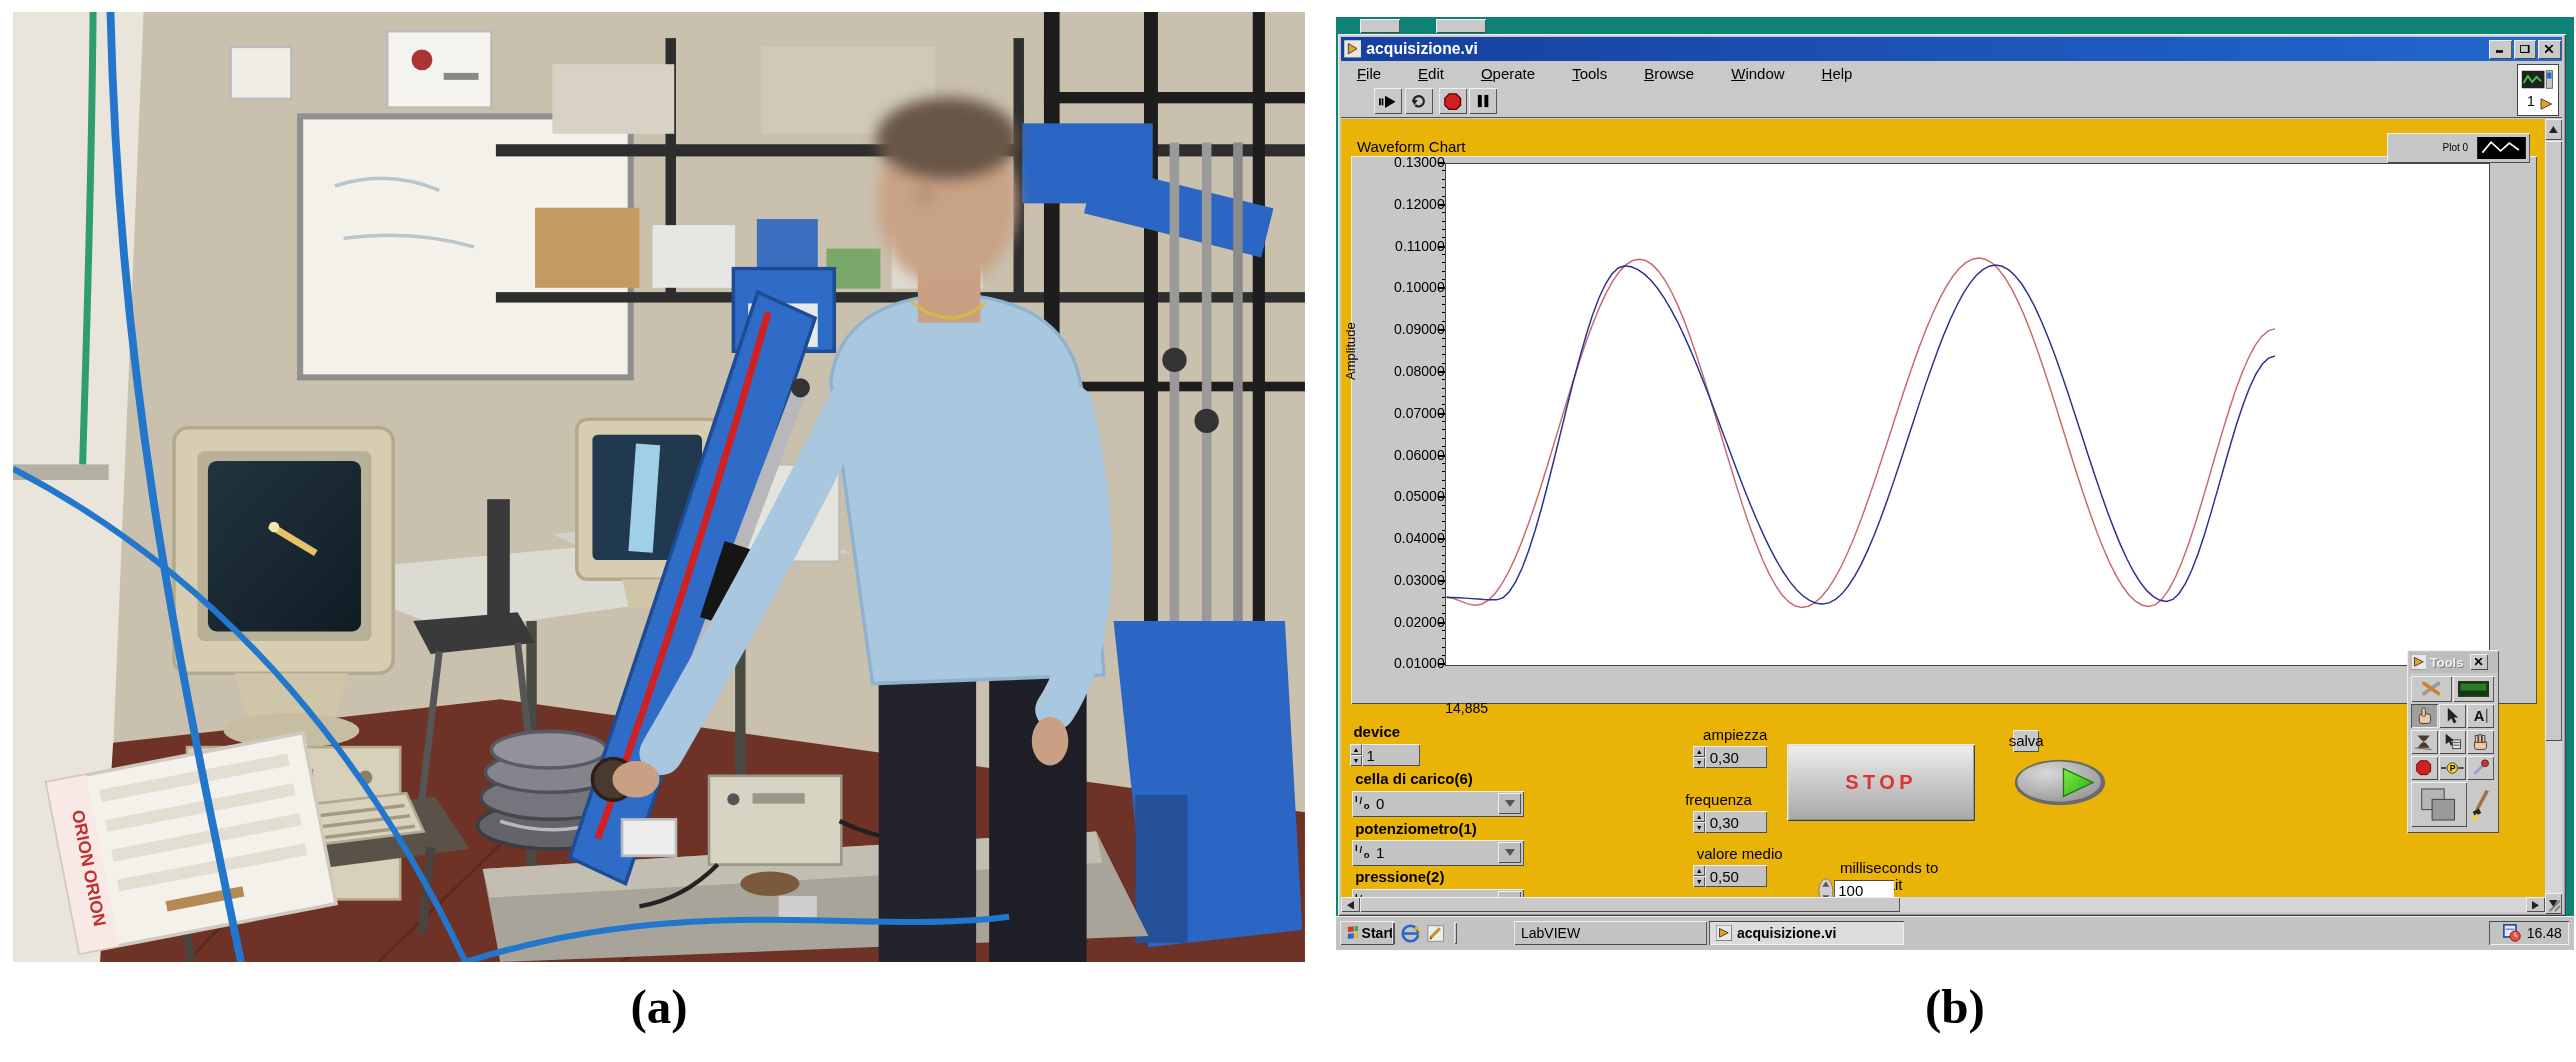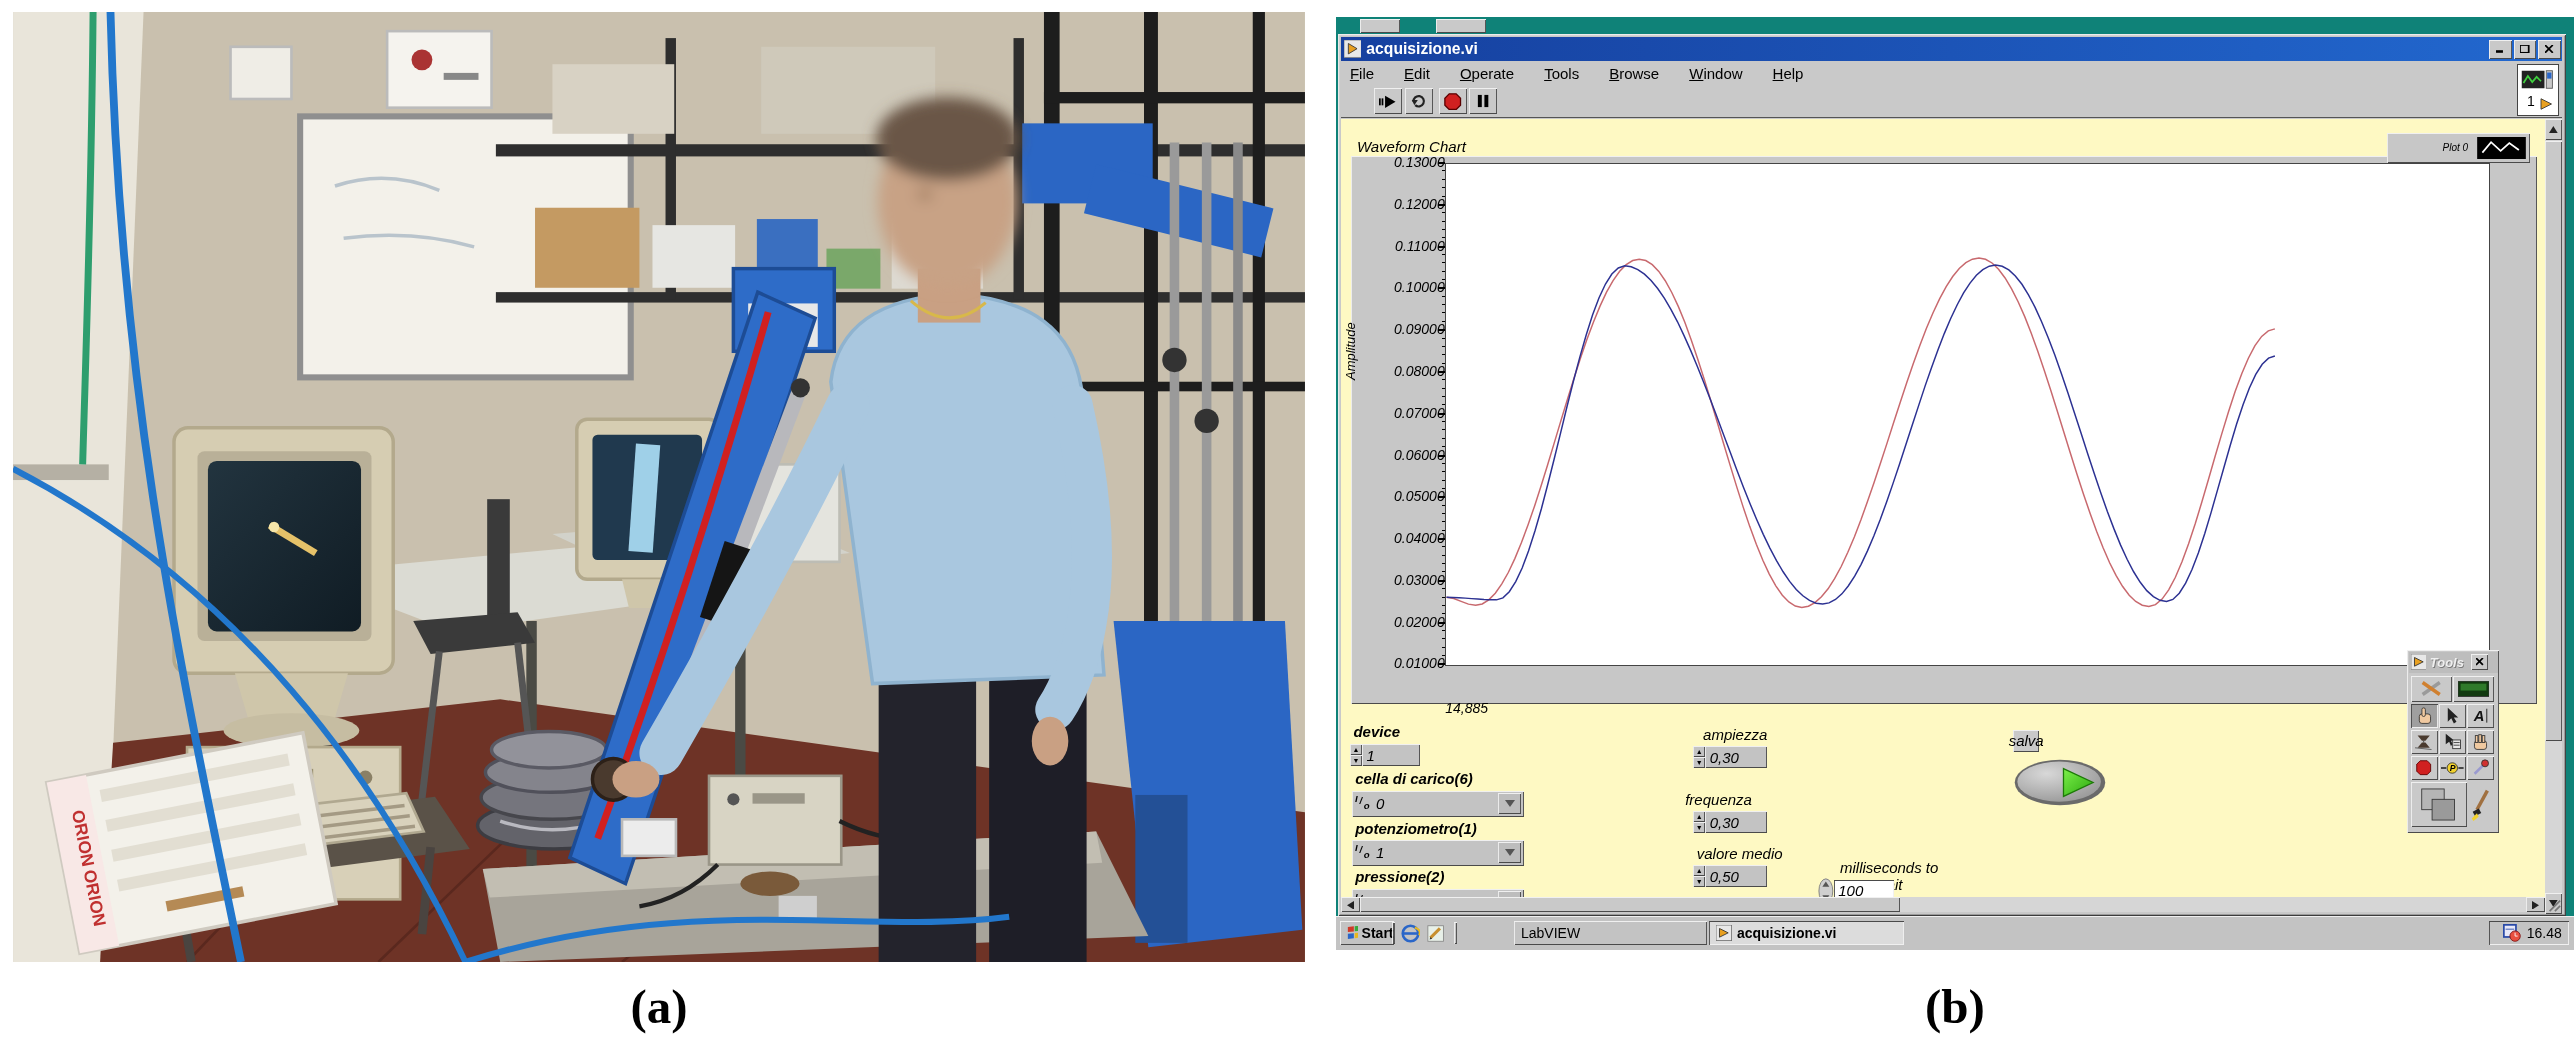--- a/index.html
+++ b/index.html
@@ -10,21 +10,21 @@
   .out{box-shadow:inset 0.9px 0.9px 0 #ececec, inset -0.9px -0.9px 0 #3c3c3c, inset 1.7px 1.7px 0 #d6d6d6, inset -1.7px -1.7px 0 #8a8a8a;}
   .out1{box-shadow:inset 0.9px 0.9px 0 #f0f0f0, inset -0.9px -0.9px 0 #4a4a4a;}
   .in1{box-shadow:inset 0.9px 0.9px 0 #4a4a4a, inset -0.9px -0.9px 0 #f0f0f0;}
   .gray{background:#c9c9c9;}
   
   .titlebar{background:linear-gradient(90deg,#16409f,#2268cf);display:flex;align-items:center;}
   .title-text{color:#fff;font-weight:bold;font-size:15.7px;margin-left:5.2px;}
   .cap-btn{width:22.6px;height:19px;background:#c9c9c9;display:flex;align-items:center;justify-content:center;
            font-size:12.2px;font-weight:bold;margin-left:1.7px;}
   .menu-row{display:flex;align-items:center;font-size:15px;gap:30px;padding-left:8.7px;}
-  .menu-item{cursor:default;}
+  .menu-item{cursor:default;margin-left:7px;}
   .tool-btn{width:28px;height:26px;background:#c9c9c9;display:flex;align-items:center;justify-content:center;}
   
   .ytick-label{position:absolute;right:0;width:75px;text-align:right;font-size:14px;line-height:14px;}
   .tickmark{position:absolute;background:#000;}
   
   .lv-label{font-size:15px;}
   .lv-label.b{font-weight:bold;font-size:15px;}
   .lv-box{background:#c3c3c3;font-size:15px;display:flex;align-items:center;padding-left:4.4px;}
   .spin{display:flex;flex-direction:column;}
   .spin div{width:12.2px;height:11.3px;background:#c3c3c3;display:flex;align-items:center;justify-content:center;font-size:7px;}
@@ -293,21 +293,21 @@
         <svg width="35" height="42" viewBox="0 0 40 48">
           <rect x="2" y="2" width="26" height="20" fill="#222"></rect>
           <polyline points="4,16 9,8 14,15 19,9 24,14" stroke="#3fd03f" stroke-width="2" fill="none"></polyline>
           <rect x="30" y="2" width="7" height="20" fill="#c9c9c9" stroke="#555"></rect>
           <rect x="31" y="4" width="5" height="7" fill="#2a66c8"></rect>
           <text x="8" y="42" font-size="16" fill="#000">1</text>
           <polygon points="24,34 36,40 24,46" fill="#e8a020" stroke="#333"></polygon>
         </svg>
       </div>
 
-      <div class="abs" style="left:3.5px;top:85px;right:21px;height:778px;background:#fef9c3;overflow:hidden;font-style:italic;">
+      <div class="abs" style="left:3.5px;top:85px;right:21px;height:778px;background:#eab308;overflow:hidden;">
 
         <div class="abs lv-label" style="left:15.7px;top:19px;font-size:15px;">Waveform Chart</div>
         <div class="abs out1" style="left:9.6px;top:37px;width:1186px;height:548px;background:#c7c7c7;"></div>
 
         <div class="abs out1" style="left:1046px;top:14px;width:143px;height:30px;background:#c7c7c7;display:flex;align-items:center;justify-content:flex-end;">
           <span style="font-size:10px;margin-right:8.7px;">Plot 0</span>
           <svg width="49" height="22.6" style="margin-right:4.4px;" viewBox="0 0 56 26">
             <rect x="0" y="0" width="56" height="26" fill="#000"></rect>
             <polyline points="6,18 16,6 27,16 37,7 48,15" stroke="#fff" stroke-width="2" fill="none"></polyline>
           </svg>
@@ -474,20 +474,23 @@
         <div class="abs lv-label" style="left:487px;top:740px;width:122px;text-align:center;">milliseconds to wait</div>
         <div class="abs" style="left:477px;top:759px;display:flex;align-items:center;">
           <svg width="15.7" height="26" viewBox="0 0 18 30">
             <ellipse cx="9" cy="15" rx="8" ry="14" fill="#cfcfcf" stroke="#777"></ellipse>
             <polygon points="5,10 13,10 9,4" fill="#555"></polygon>
               <polygon points="5,20 13,20 9,26" fill="#555"></polygon>
           </svg>
           <div class="lv-box in1" style="width:56px;height:22.6px;background:#fff;">100</div>
         </div>
 
+        <div class="abs out" style="left:446px;top:625px;width:188px;height:77px;background:linear-gradient(180deg,#f0f0f0,#cdcdcd 45%,#a6a6a6);display:flex;align-items:center;justify-content:center;">
+          <span style="color:#e03232;font-weight:bold;font-size:20px;letter-spacing:4.4px;">STOP</span>
+        </div>
 
         <div class="abs out1" style="left:672px;top:611px;width:26px;height:22px;background:#c9c9c9;display:flex;align-items:center;justify-content:center;font-size:15px;">
           <span>salva</span>
         </div>
         <svg class="abs" style="left:672px;top:639px;" width="94" height="49" viewBox="0 0 108 56">
           <defs>
             <radialGradient id="ledbody" cx="0.35" cy="0.3" r="0.9">
               <stop offset="0" stop-color="#d8d8d8"></stop>
                 <stop offset="1" stop-color="#8e8e8e"></stop>
             </radialGradient>

